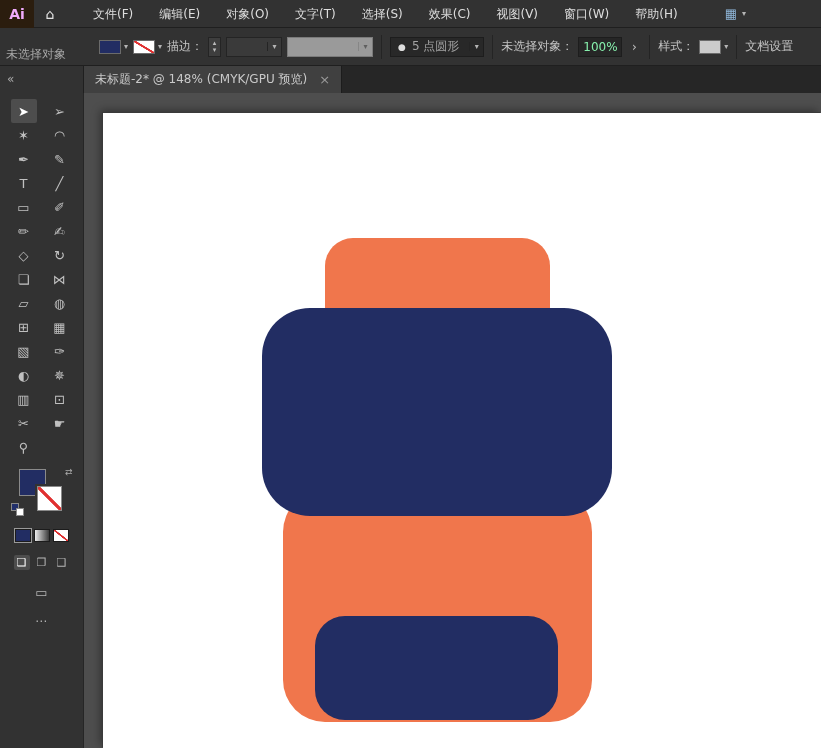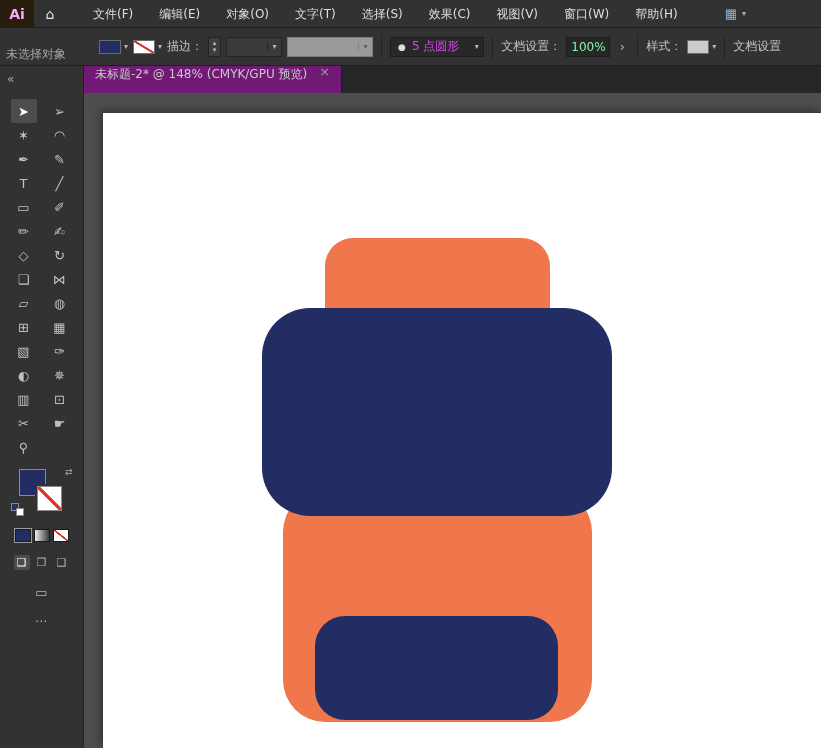--- a/index.html
+++ b/index.html
@@ -36,31 +36,31 @@
   .s-up,.s-dn { font-size:7px; line-height:7px; color:#bbb; }
   .dropdown { height:20px; background:#3a3a3a; border:1px solid #242424; display:flex; align-items:center; }
   .dd-val { flex:1; }
   .dd-caret { width:14px; text-align:center; font-size:8px; color:#b5b5b5; border-left:1px solid #242424; }
   .w56 { width:56px; } .w86 { width:86px; }
   .disabled { background:#9a9a9a; border-color:#7b7b7b; }
   .disabled .dd-caret { color:#5f5f5f; border-left-color:#868686; }
   .vsep { width:1px; height:24px; background:#242424; margin:0 3px; }
   .brush-dd { display:flex; align-items:center; height:20px; background:#282828; border:1px solid #1d1d1d; padding-left:7px; gap:6px; }
   .dot { color:#ddd; font-size:9px; }
-  .brush-val { color:#d946ef; padding-right:4px; }
+  .brush-val { color:#a3a3a3; padding-right:4px; }
   .num-input { width:44px; height:20px; background:#262626; border:1px solid #1d1d1d; color:#86efac;
                font-size:12px; padding:0 4px; font-family:inherit; }
   .mini-btn { width:14px; height:20px; display:flex; align-items:center; justify-content:center; color:#c2c2c2; font-size:12px; }
   .clip { overflow:hidden; max-width:60px;text-align:right; }
 
   
   .tabbar { height:27px; background:#262626; display:flex; align-items:stretch; }
   .collapse { width:84px; background:#323232; color:#a8a8a8; font-size:12px; line-height:26px; padding-left:7px;
               border-right:1px solid #1f1f1f; }
-  .tab { background:#701a75; display:flex; padding:0 11px; gap:12px;
+  .tab { background:#404040; display:flex; align-items:center; padding:0 11px; gap:12px;
          border-right:1px solid #1c1c1c; color:#c9c9c9; }
   .tab-title { font-size:12px; }
   .tab-close { color:#9a9a9a; font-size:13px; line-height:12px; }
 
   
   .main { display:flex; height:655px; }
   .toolbar { width:84px; background:#323232; border-right:1px solid #262626;
              display:flex; flex-direction:column; align-items:center; padding-top:6px; flex:0 0 84px; }
   .tools { display:grid; grid-template-columns:26px 26px; column-gap:10px; }
   .tool { height:24px; display:flex; align-items:center; justify-content:center; color:#c0c0c0; font-size:13px; cursor:default; }
@@ -150,21 +150,21 @@
   <div class="vsep"></div>
 
   <div class="brush-dd">
     <span class="dot">●</span>
     <span class="brush-val">5 点圆形</span>
     <span class="dd-caret">▾</span>
   </div>
 
   <div class="vsep"></div>
 
-  <span class="label">文档设置：</span>
+  <span class="label">未选择对象：</span>
   <input class="num-input" value="100%" style="">
   <div class="mini-btn">›</div>
 
   <div class="vsep"></div>
 
   <span class="label">样式：</span>
   <div class="swatch-dd">
     <span class="swatch" style="background: rgb(204, 204, 204);"></span>
     <span class="caret">▾</span>
   </div>

